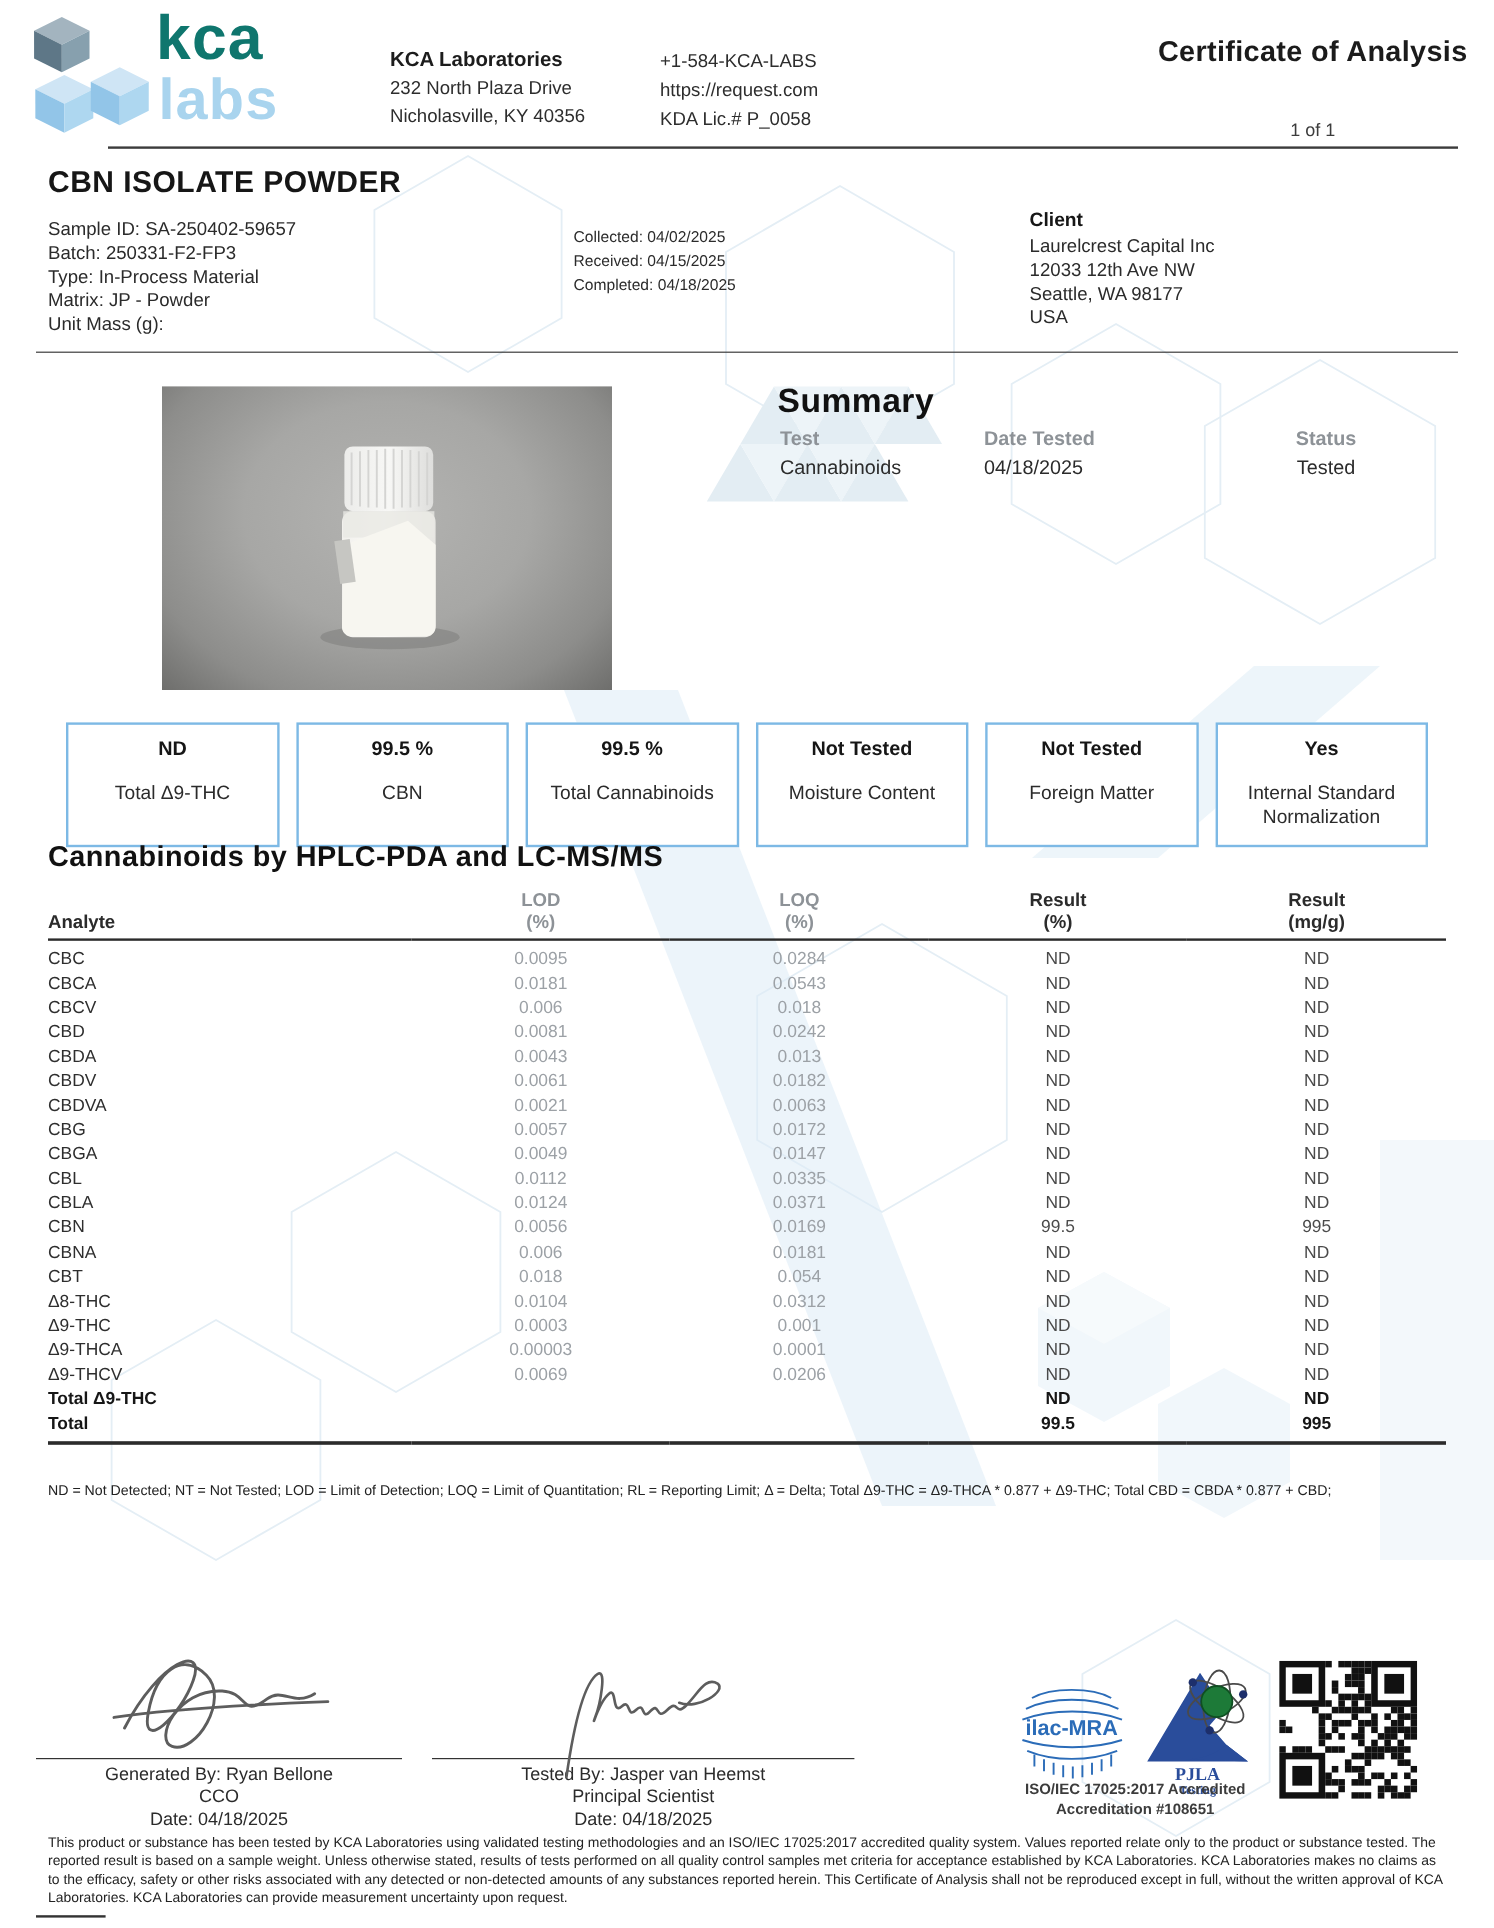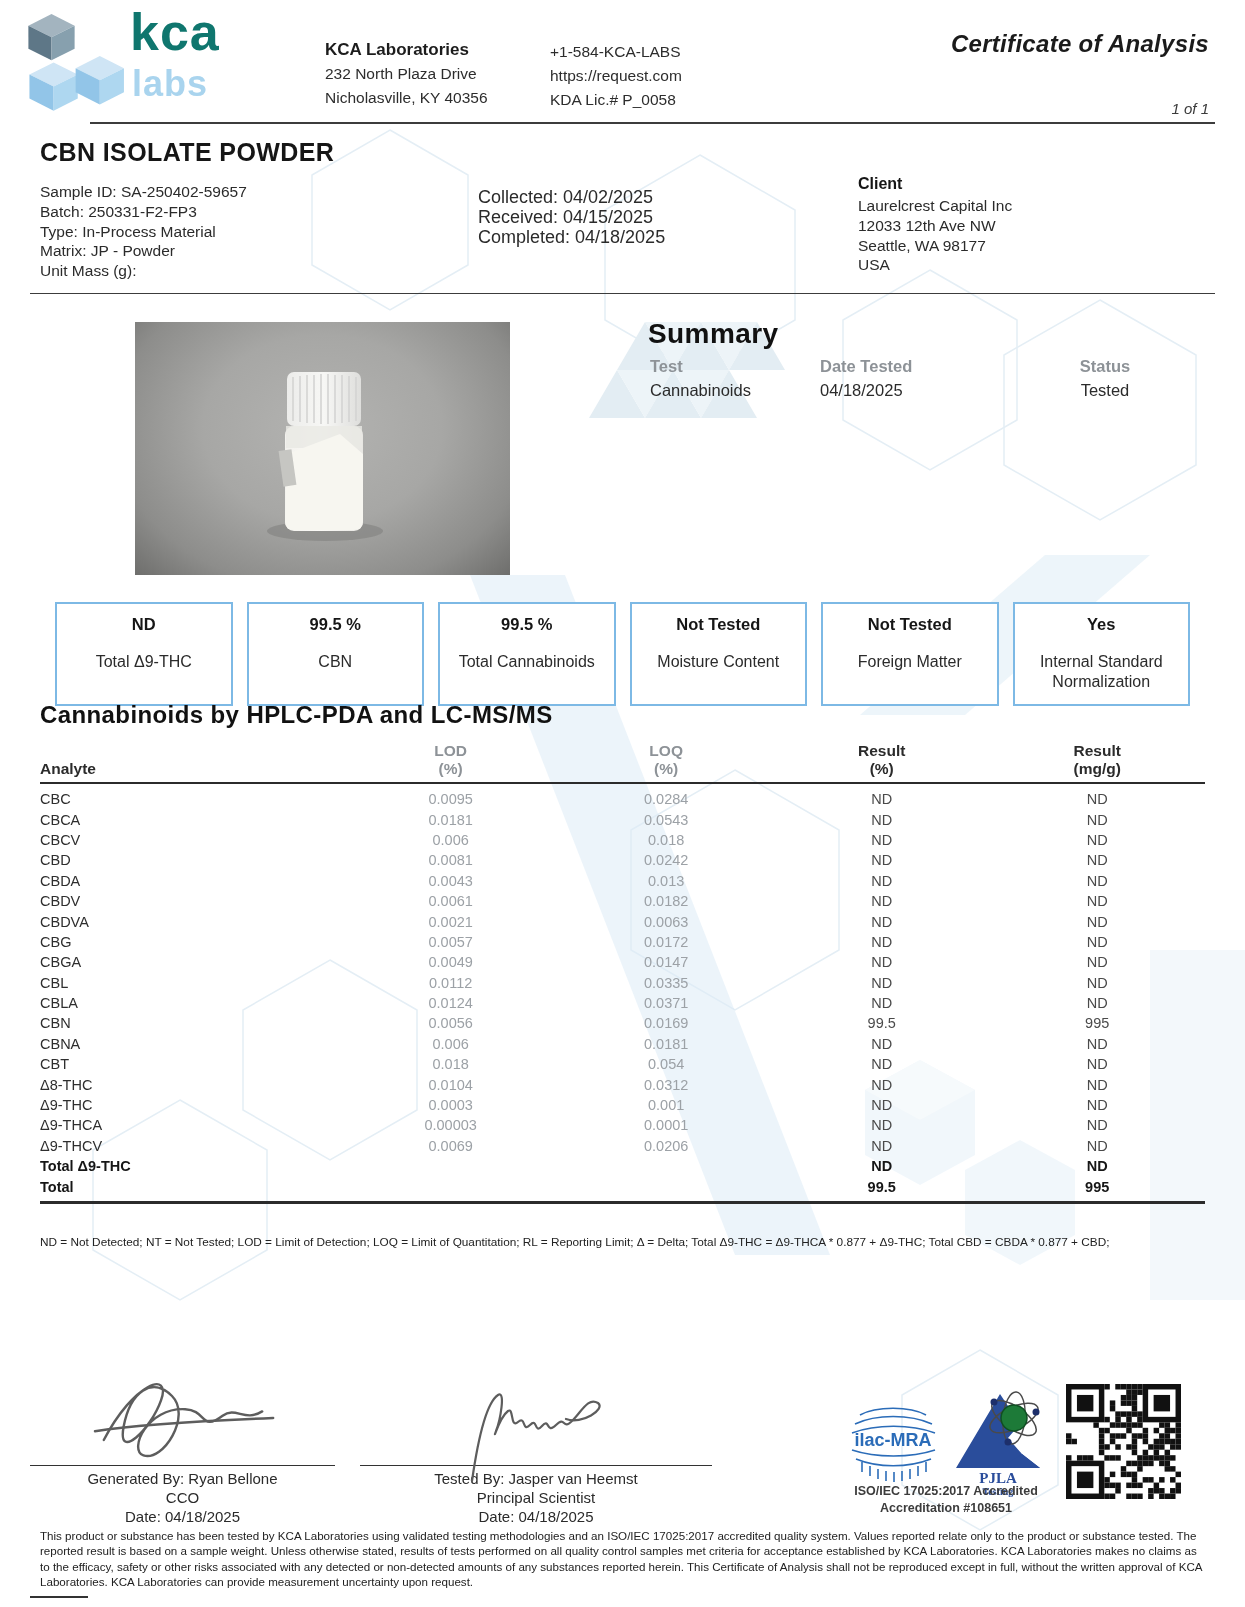--- a/index.html
+++ b/index.html
@@ -3,33 +3,33 @@
 <meta charset="utf-8">
 <style>
   html,body{margin:0;padding:0;background:#ffffff;}
   body{font-family:"Liberation Sans","DejaVu Sans",sans-serif;color:#2d2d2d;}
   .page{position:relative;width:1245px;height:1607px;background:#fff;overflow:hidden;}
   .wm{position:absolute;left:0;top:0;pointer-events:none;}
 
   
   .logo-cubes{position:absolute;left:20px;top:12px;}
   .logo-kca{position:absolute;left:130px;top:6px;font-size:52px;font-weight:700;color:#0f766e;letter-spacing:1px;line-height:52px;}
-  .logo-labs{position:absolute;left:132px;top:58px;font-size:36px;font-weight:700;color:#a9d4ee;letter-spacing:1px;line-height:52px;}
+  .logo-labs{position:absolute;left:132px;top:58px;font-size:48px;font-weight:700;color:#a9d4ee;letter-spacing:1px;line-height:52px;}
   .lab-info{position:absolute;left:325px;top:38px;font-size:15.5px;line-height:24px;color:#2d2d2d;}
   .lab-name{font-size:17px;font-weight:700;color:#1c1c1c;}
   .contact-info{position:absolute;left:550px;top:40px;font-size:15.5px;line-height:24px;color:#2d2d2d;}
-  .doc-meta{position:absolute;right:36px;top:30px;text-align:right;font-style:italic;}
+  .doc-meta{position:absolute;right:22px;top:30px;text-align:center;}
   .doc-title{font-size:24px;font-weight:700;color:#1b1b1b;letter-spacing:0.3px;}
   .page-num{margin-top:42px;font-size:15px;color:#3c3c3c;}
   .rule-header{position:absolute;left:90px;right:30px;top:122px;border-top:2px solid #3c3c3c;}
 
   
   .product-title{position:absolute;left:40px;top:138px;font-size:25px;font-weight:700;color:#161616;letter-spacing:0.4px;}
   .sample-lines{position:absolute;left:40px;top:182px;font-size:15.5px;line-height:19.8px;color:#2b2b2b;}
-  .date-lines{position:absolute;left:478px;top:188px;font-size:18px;line-height:19.8px;color:#2b2b2b;}
+  .date-lines{position:absolute;left:478px;top:188px;font-size:13px;line-height:19.8px;color:#2b2b2b;}
   .client-block{position:absolute;left:858px;top:175px;}
   .client-heading{font-size:16px;font-weight:700;color:#161616;margin-bottom:3px;}
   .client-lines{font-size:15.5px;line-height:19.8px;color:#2b2b2b;}
   .rule-sample{position:absolute;left:30px;right:30px;top:293px;border-top:1.5px solid #3c3c3c;}
 
   
   .photo{position:absolute;left:135px;top:322px;width:375px;height:253px;
     background:radial-gradient(ellipse at 50% 42%,#b3b3b1 0%,#a7a7a5 45%,#8d8d8b 78%,#6e6e6c 100%);}
   .summary-heading{position:absolute;left:648px;top:318px;font-size:28px;font-weight:700;color:#111;letter-spacing:0.4px;}
   .summary-cols{position:absolute;left:650px;top:354px;display:flex;}

